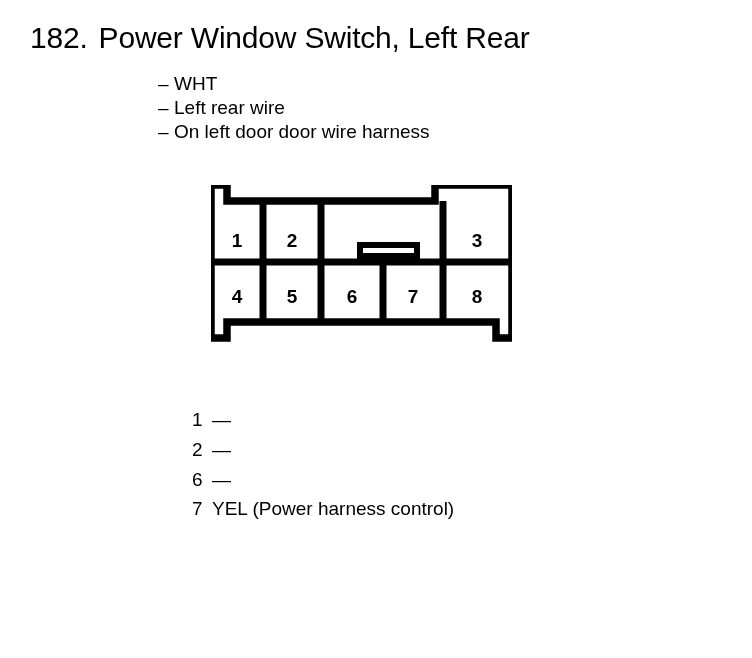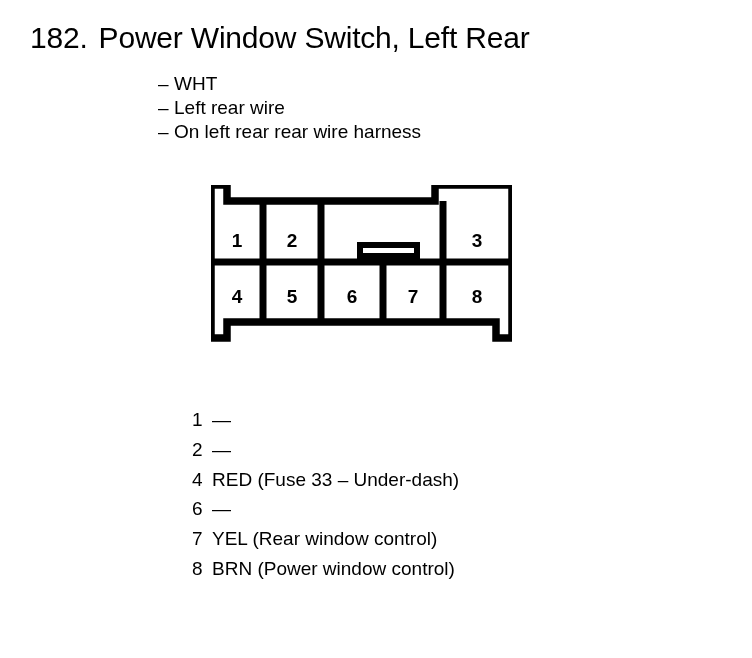--- a/index.html
+++ b/index.html
@@ -92,21 +92,21 @@
 </head>
 <body>
 
 <div id="page-title">
   <span class="num">182.</span><span>Power Window Switch, Left Rear</span>
 </div>
 
 <div id="desc-list">
     <div class="desc-item"><span class="desc-dash">–</span><span>WHT</span></div>
     <div class="desc-item"><span class="desc-dash">–</span><span>Left rear wire</span></div>
-    <div class="desc-item"><span class="desc-dash">–</span><span>On left rear rear wire harness</span></div>
+    <div class="desc-item"><span class="desc-dash">–</span><span>On left door door wire harness</span></div>
   </div>
 
 <div id="connector">
   <svg viewBox="0 0 301 162" xmlns="http://www.w3.org/2000/svg">
     <g>
 
       <path d="M 0,0
                L 16,0
                L 16,16
                L 224,16
@@ -145,17 +145,15 @@
     <text class="pin-num" x="81" y="118">5</text>
     <text class="pin-num" x="141" y="118">6</text>
     <text class="pin-num" x="202" y="118">7</text>
     <text class="pin-num" x="266" y="118">8</text>
   </svg>
 </div>
 
 <div id="pin-legend">
     <div class="pin-row"><span class="pin-index">1</span><span class="pin-desc">—</span></div>
     <div class="pin-row"><span class="pin-index">2</span><span class="pin-desc">—</span></div>
-    <div class="pin-row"><span class="pin-index">4</span><span class="pin-desc">RED (Fuse 33 – Under-dash)</span></div>
     <div class="pin-row"><span class="pin-index">6</span><span class="pin-desc">—</span></div>
-    <div class="pin-row"><span class="pin-index">7</span><span class="pin-desc">YEL (Rear window control)</span></div>
-    <div class="pin-row"><span class="pin-index">8</span><span class="pin-desc">BRN (Power window control)</span></div>
+    <div class="pin-row"><span class="pin-index">7</span><span class="pin-desc">YEL (Power harness control)</span></div>
   </div>
 
 </body></html>

